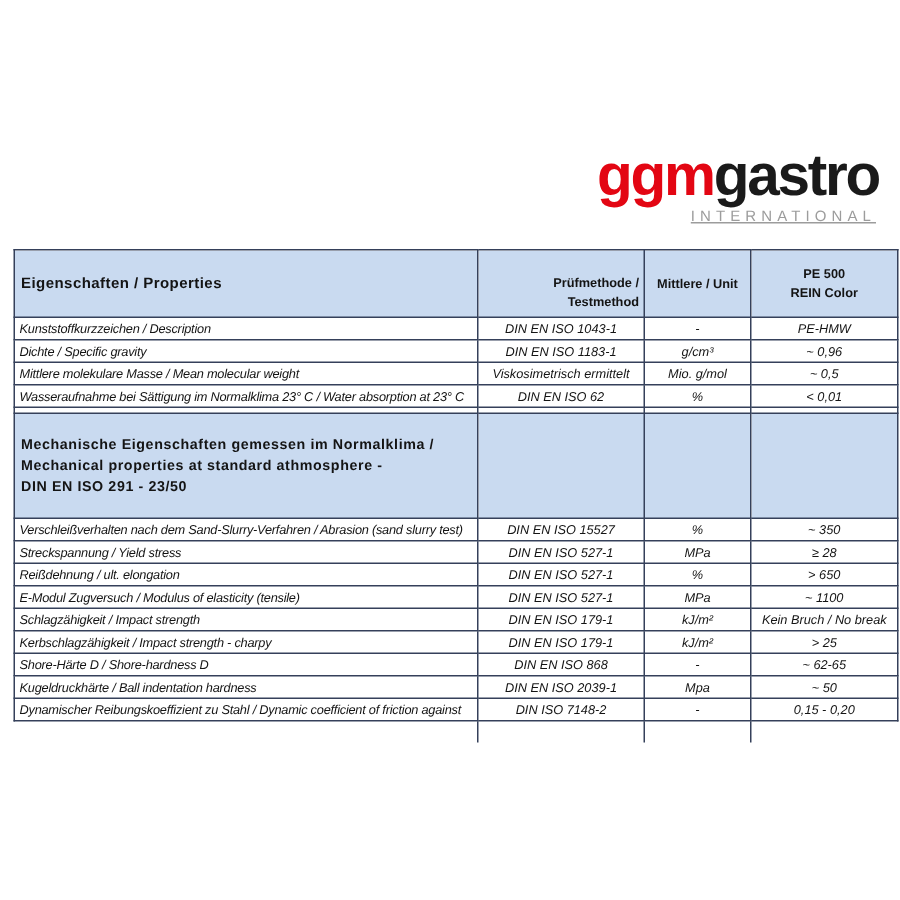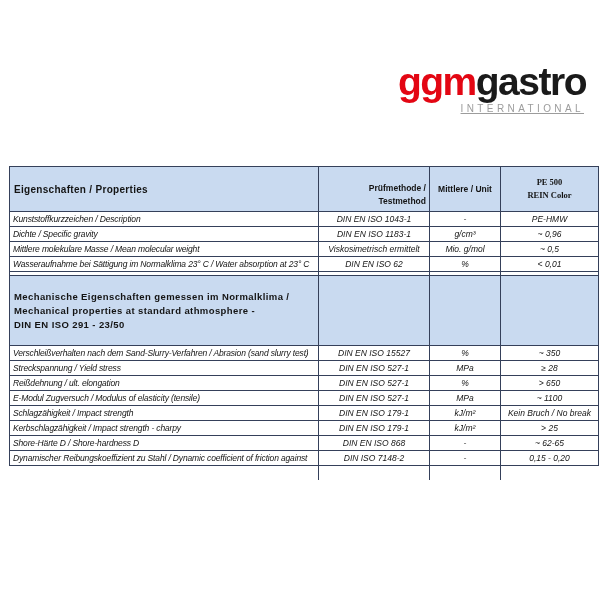--- a/index.html
+++ b/index.html
@@ -3,38 +3,38 @@
 <meta charset="utf-8">
 <style>
   * { margin:0; padding:0; box-sizing:border-box; }
   html,body { background:#ffffff; }
   .page {
     position:relative; width:600px; height:600px; background:#ffffff;
     font-family:"Liberation Sans", sans-serif; overflow:hidden;
   }
   
   .logo { position:absolute; top:62px; right:14px; text-align:right; line-height:1; }
-  .logo-main { font-size:39px; font-weight:bold; letter-spacing:-1.5px; white-space:nowrap; }
+  .logo-main { font-size:39px; font-weight:bold; letter-spacing:-1.5px; white-space:nowrap;margin-top:36px; }
   .logo-red   { color:#e30613; }
   .logo-black { color:#1a1a1a; }
   .logo-sub { margin-top:3px; padding-right:2px; font-size:10px; color:#9c9c9c; letter-spacing:3.4px; font-weight:normal;text-decoration:underline; }
   
   table.props {
     position:absolute; left:9px; top:166px; width:589px;
     border-collapse:collapse; table-layout:fixed;
   }
   .props th, .props td {
     border:1px solid #35405a; padding:0 3px; font-size:8.5px; color:#141414;
     overflow:hidden; white-space:nowrap; vertical-align:middle;
   }
   .props thead th { background:#c9daf0; height:45px; font-weight:bold; }
   th.c1 { text-align:left; font-size:10px; letter-spacing:0.3px; padding-left:4px; }
   th.c2 { text-align:right; white-space:pre-line; line-height:13px; vertical-align:bottom; padding-bottom:3px; }
   th.c3 { text-align:center; }
-  th.c4 { text-align:center; white-space:pre-line; line-height:13px;font-family:Liberation Serif, serif; }
+  th.c4 { text-align:center; white-space:pre-line; line-height:13px; }
   tr.data { height:15px;font-style:italic; }
   tr.data td.prop { text-align:left; letter-spacing:-0.15px; padding-left:3px; }
   tr.data td.ctr  { text-align:center; }
   tr.spacer td { height:4px; background:#ffffff; }
   tr.section td { background:#c9daf0; height:70px; }
   tr.section td.prop {
     font-weight:bold; white-space:pre-line; line-height:14px;
     letter-spacing:0.4px; font-size:9.5px; text-align:left; padding-left:4px;
   }
   tr.stub td { height:14px; background:#ffffff; border-top:none; border-bottom:none; }
@@ -143,20 +143,26 @@
           <td class="ctr">kJ/m²</td>
           <td class="ctr">&gt; 25</td>
         </tr>
         <tr class="data">
           <td class="prop">Shore-Härte D / Shore-hardness D</td>
           <td class="ctr">DIN EN ISO 868</td>
           <td class="ctr">-</td>
           <td class="ctr">~ 62-65</td>
         </tr>
         <tr class="data">
+          <td class="prop">Kugeldruckhärte / Ball indentation hardness</td>
+          <td class="ctr">DIN EN ISO 2039-1</td>
+          <td class="ctr">Mpa</td>
+          <td class="ctr">~ 50</td>
+        </tr>
+        <tr class="data">
           <td class="prop">Dynamischer Reibungskoeffizient zu Stahl / Dynamic coefficient of friction against</td>
           <td class="ctr">DIN ISO 7148-2</td>
           <td class="ctr">-</td>
           <td class="ctr">0,15 - 0,20</td>
         </tr>
         <tr class="stub">
           <td class="ctr"></td>
           <td class="ctr"></td>
           <td class="ctr"></td>
           <td class="ctr"></td>

